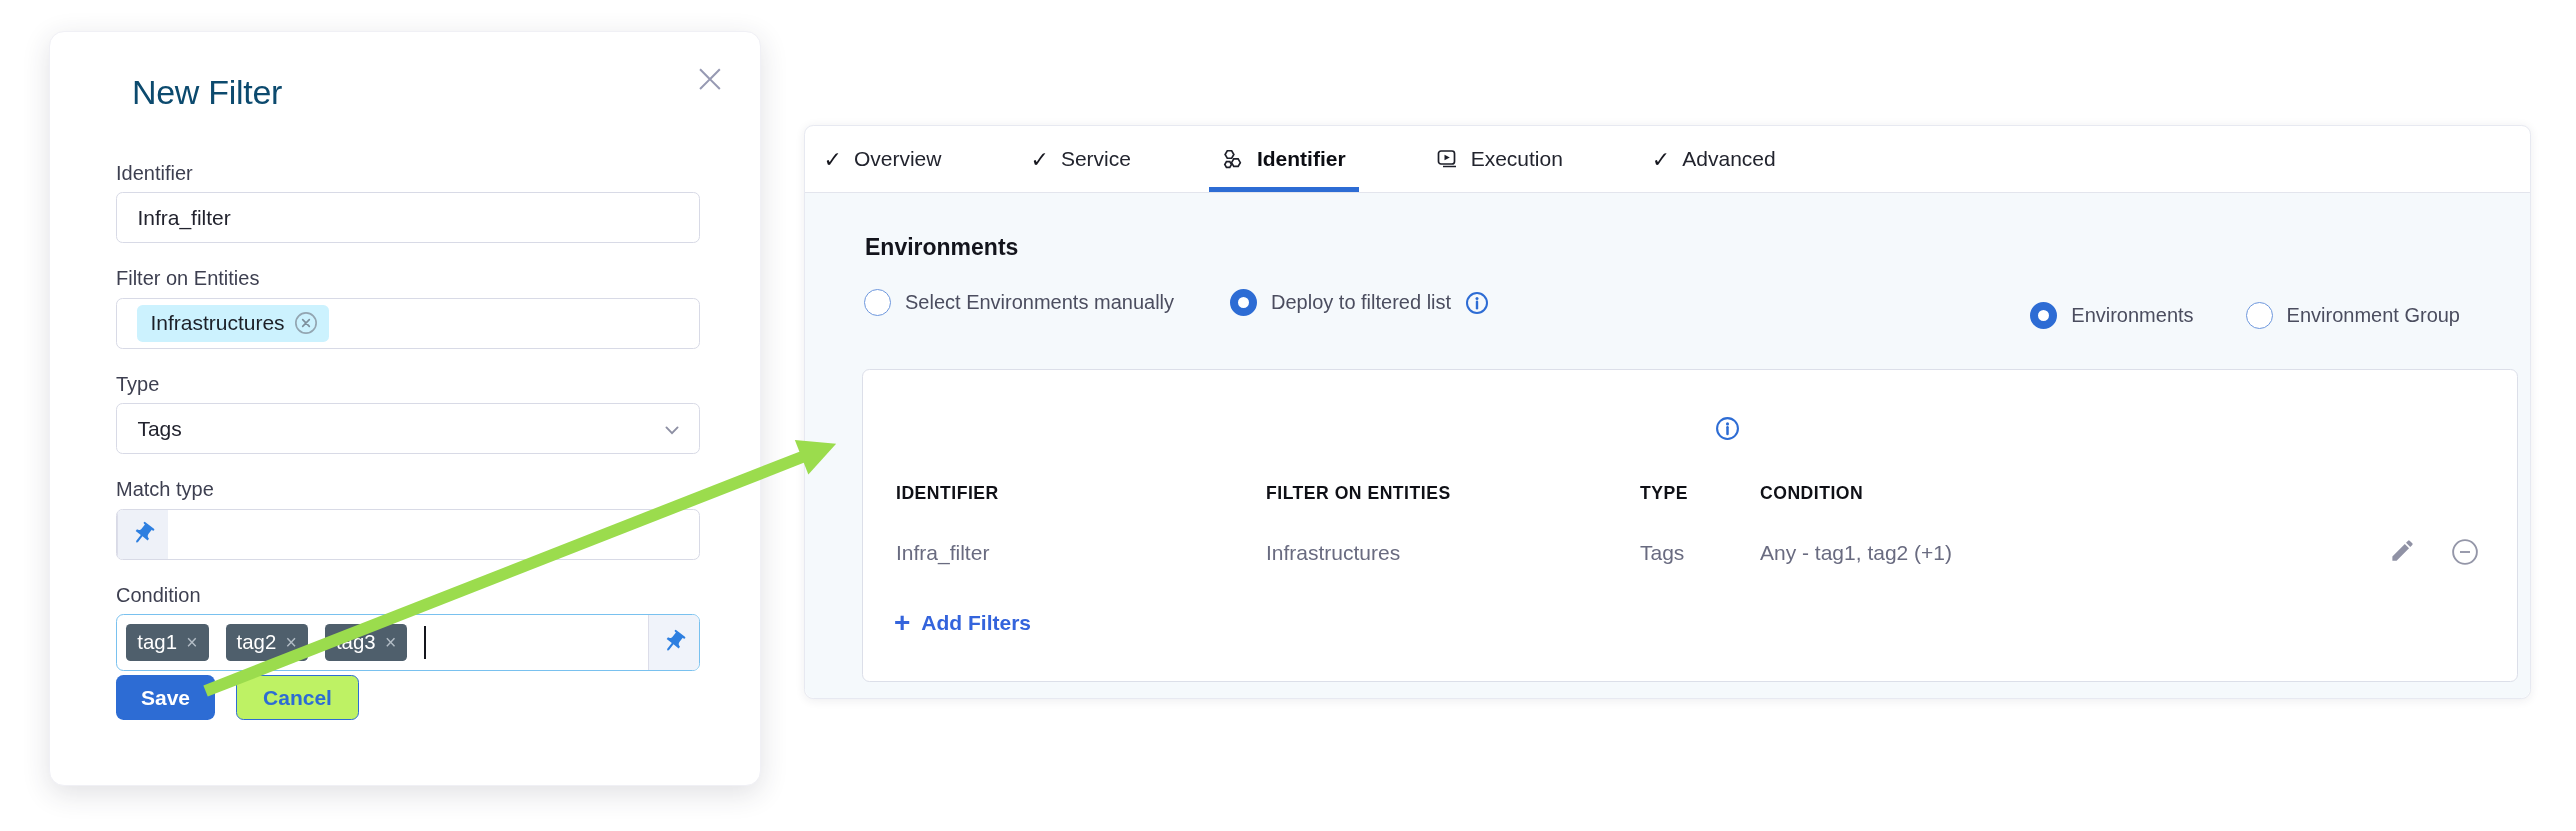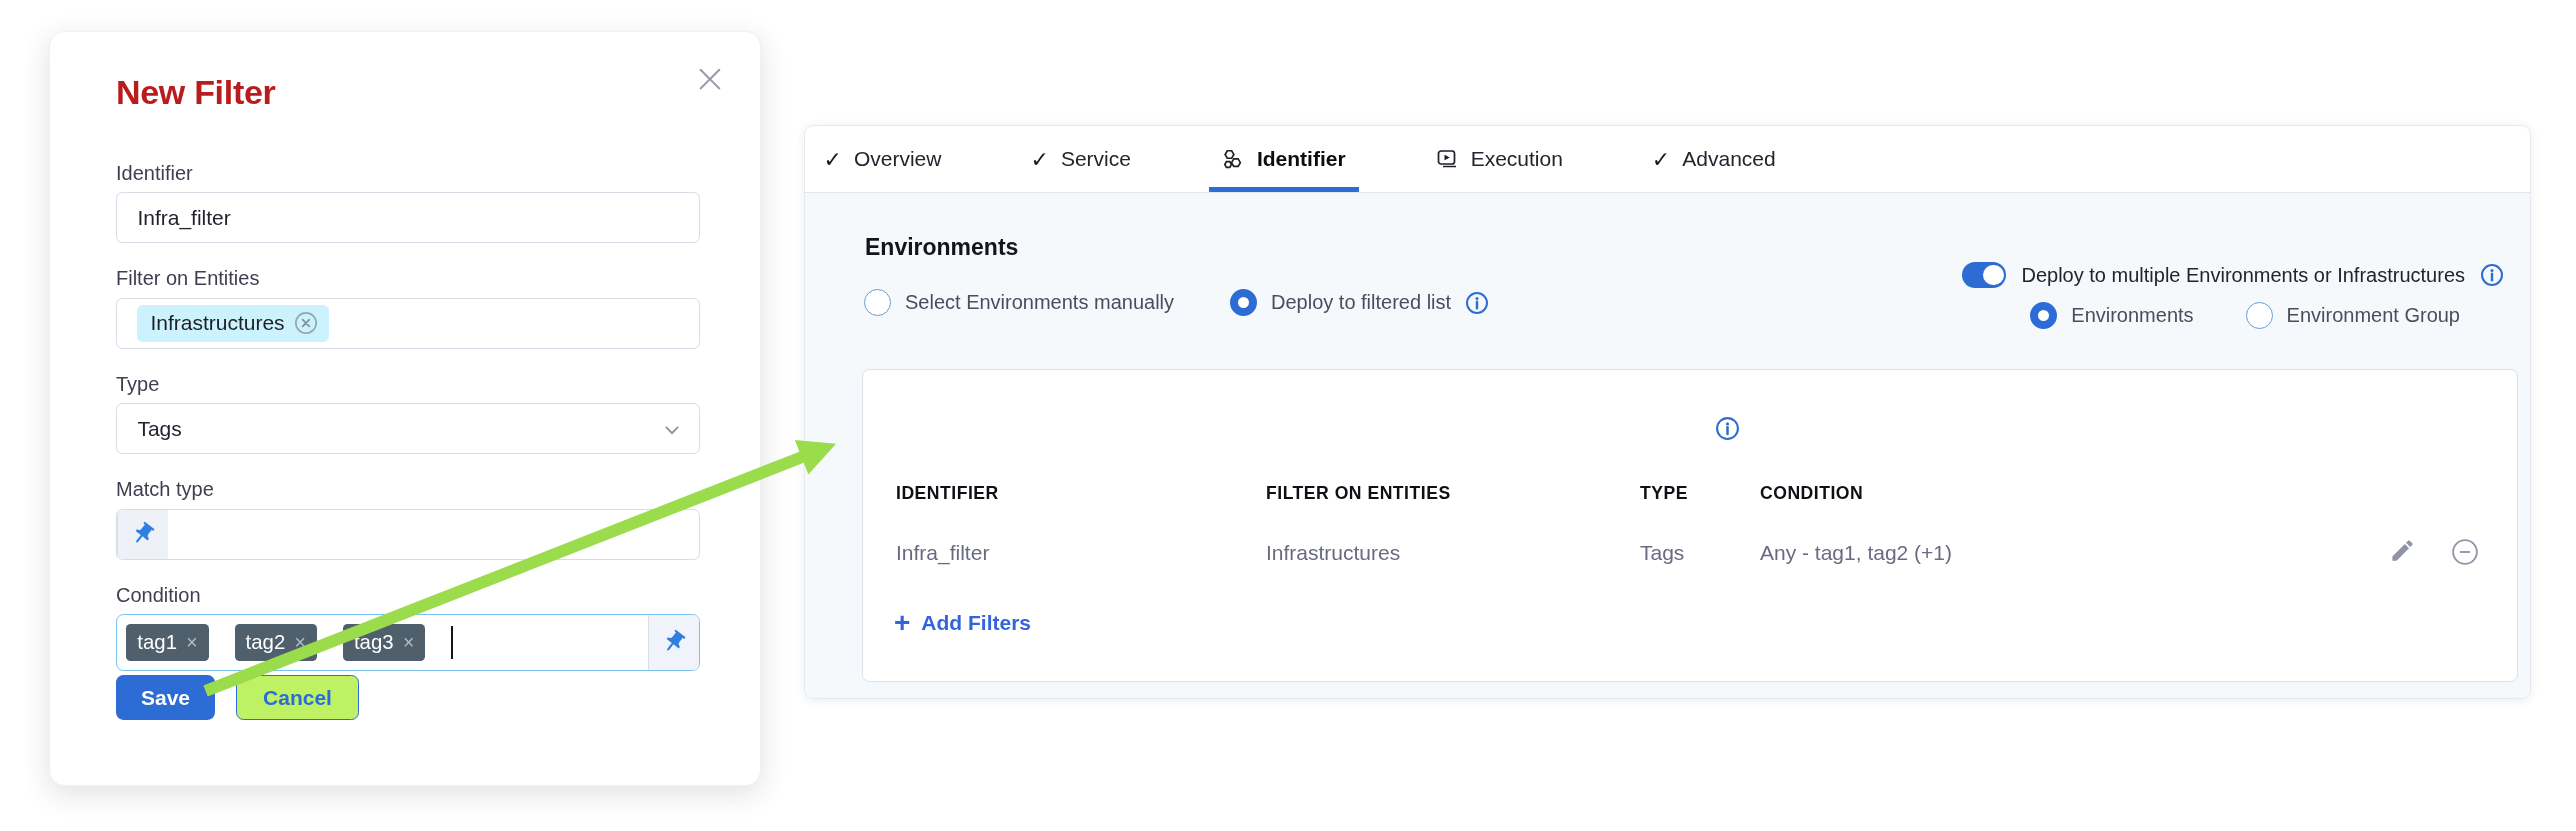--- a/index.html
+++ b/index.html
@@ -16,21 +16,21 @@
   .modal {
     position: absolute; left: 49px; top: 31px; width: 712px; height: 755px;
     background: #fff; border: 0.9px solid #f0f0f5; border-radius: 15px;
     box-shadow: 0 7.4px 28px rgba(40,41,61,.14);
     padding: 41px 62px 0 66px; z-index: 2;
   }
   .modal-close {
     position: absolute; top: 26px; right: 33px; font-size: 41px; font-weight: 300;
     color: #979ab3; line-height: 1; cursor: pointer; font-family: "DejaVu Sans", sans-serif;
   }
-  .modal-title { font-size: 34px; font-weight: 700; color: #b91c1c; letter-spacing: -0.3px; margin-bottom: 50px; }
+  .modal-title { font-size: 34px; font-weight: 400; color: #0c4a6e; letter-spacing: -0.3px; margin-bottom: 50px; margin-left: 16px; }
   .fgroup { margin-bottom: 24px; }
   .flabel { font-size: 20px; color: #3d3f50; margin-bottom: 7.4px; }
   .control {
     width: 584px; height: 51px; border: 0.9px solid #d8dae6; border-radius: 6.5px;
     background: #fff; display: flex; align-items: center; padding: 0 20.4px;
     font-size: 21px; color: #22232e;
     font-family: "Liberation Sans", "DejaVu Sans", sans-serif;
   }
   input.control { outline: none; }
   .chev { margin-left: auto; flex: none; }
@@ -39,21 +39,21 @@
   .ws-suffix {
     width: 51px; height: 100%; background: #eef1f8; border-left: 0.9px solid #dcdde9;
     display: flex; align-items: center; justify-content: center; flex: none; cursor: pointer;
   }
   .chip-cyan {
     height: 37px; background: var(--chip-cyan, #ccf2fe); border-radius: 5.6px;
     display: inline-flex; align-items: center; gap: 9.3px; padding: 0 11px 0 13px;
     font-size: 21px; color: #1c2028;
   }
   .cond { height: 57px; border: 1.9px solid var(--focus-blue, #79c1ef); border-radius: 7.4px; }
-  .cond .ws-main { padding: 0 9.3px; gap: 26px; }
+  .cond .ws-main { padding: 0 9.3px; gap: 17px; }
   .tag {
     height: 37px; background: var(--tag-slate, #4f5f6c); color: #fff; border-radius: 4.6px;
     display: inline-flex; align-items: center; padding: 0 11px; font-size: 20.4px; gap: 9.3px;
   }
   .tag .x { color: #b3bdc6; font-size: 19.4px; cursor: pointer; }
   .text-caret { width: 1.9px; height: 33px; background: #15161d; }
   .btnrow { position: absolute; left: 66px; bottom: 65px; display: flex; gap: 21px; }
   .btn-save {
     width: 99px; height: 45px; border-radius: 7.4px; background: var(--primary, #2d6cd4);
     color: #fff; font-weight: 700; font-size: 21px;
@@ -251,33 +251,20 @@
         <span class="iinfo">
           <svg width="24" height="24" viewBox="0 0 24 24">
               <circle cx="12" cy="12" r="10" fill="none" stroke="currentColor" stroke-width="2"></circle>
               <circle cx="12" cy="7.6" r="1.5" fill="currentColor"></circle>
               <path d="M12 10.8 v6.4" stroke="currentColor" stroke-width="2.4" stroke-linecap="round"></path>
             </svg>
         </span>
       </div>
     </div>
 
-    <div class="multi-row">
-      <span class="toggle">
-          <span class="knob"></span>
-        </span>
-      <span>Deploy to multiple Environments or Infrastructures</span>
-      <span class="iinfo">
-        <svg width="24" height="24" viewBox="0 0 24 24">
-            <circle cx="12" cy="12" r="10" fill="none" stroke="currentColor" stroke-width="2"></circle>
-            <circle cx="12" cy="7.6" r="1.5" fill="currentColor"></circle>
-            <path d="M12 10.8 v6.4" stroke="currentColor" stroke-width="2.4" stroke-linecap="round"></path>
-          </svg>
-      </span>
-    </div>
 
     <div class="target-row">
       <div class="opt">
         <span class="radio sel"></span>
         <span>Environments</span>
       </div>
       <div class="opt">
         <span class="radio"></span>
         <span>Environment Group</span>
       </div>

